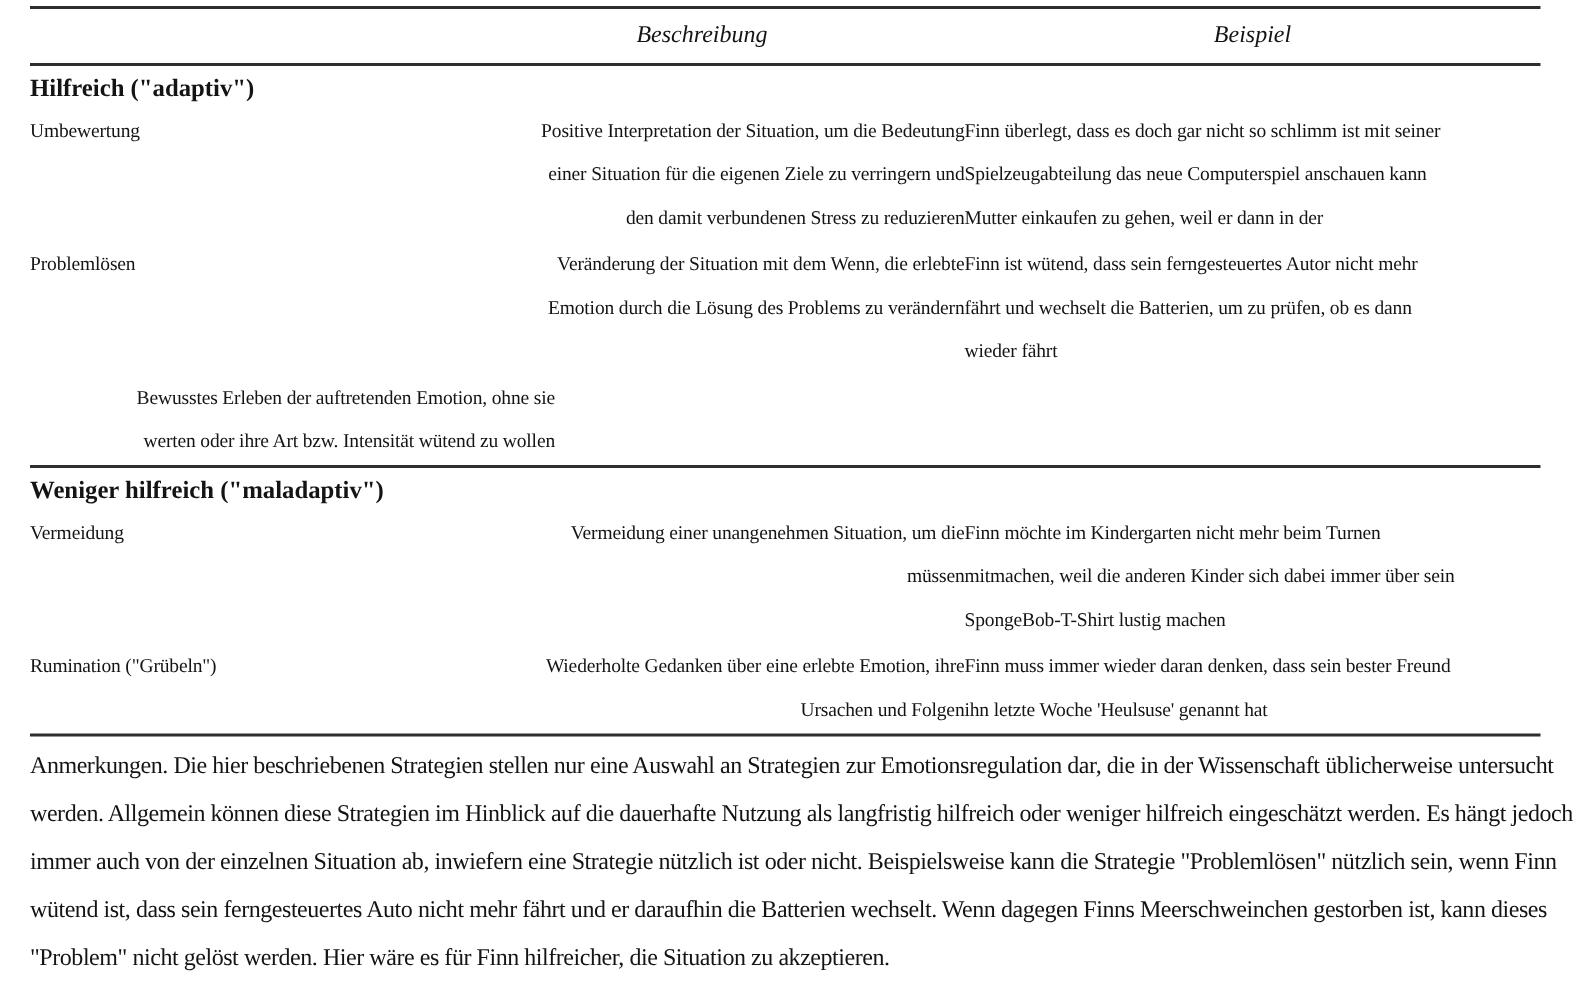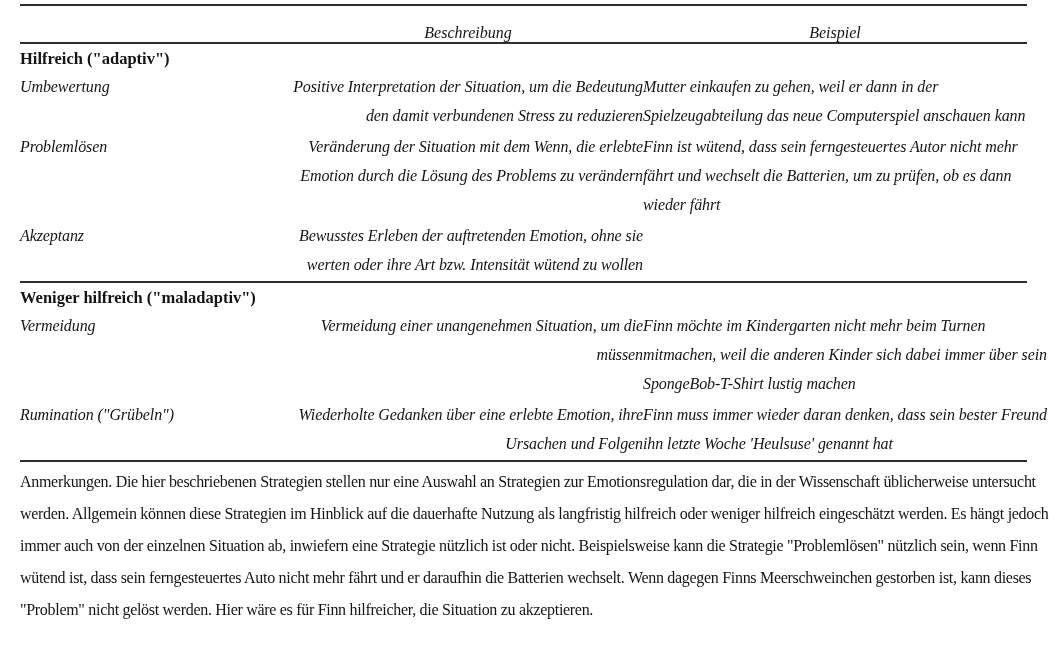--- a/index.html
+++ b/index.html
@@ -4,28 +4,28 @@
 <style>
   html,body{margin:0;padding:0;background:#ffffff;}
   body{width:1060px;height:659px;overflow:hidden;}
   .page{
     box-sizing:border-box;width:1060px;height:659px;
     padding:4px 33px 0 20px;
     font-family:"Liberation Serif","DejaVu Serif",serif;
     color:#141414;
   }
   .rule{height:2px;background:#2e2e2e;}
-  .thead{display:flex;align-items:flex-end;height:36px;font-style:italic;font-size:16px;}
+  .thead{display:flex;align-items:center;height:36px;font-style:italic;font-size:16px;}
   .c1{flex:0 0 273px;width:273px;}
   .c2{flex:0 0 350px;width:350px;text-align:right;}
   .c3{flex:1 1 auto;min-width:0;}
   .thead .c2,.thead .c3{text-align:center;}
   .sec-title{font-weight:bold;font-size:16.5px;line-height:22px;margin-top:4px;}
   .row{display:flex;margin-top:2px;}
-  .cell{font-size:16px;line-height:29px;letter-spacing:-0.1px;font-style:italic;}
+  .cell{font-size:13px;line-height:29px;letter-spacing:-0.1px;}
   .cell .line{white-space:nowrap;}
   .notes{margin-top:4px;font-size:16px;line-height:32px;letter-spacing:-0.3px;}
   .notes .nline{white-space:nowrap;}
   .notes .lbl{}
 </style>
 </head>
 <body>
 
 <div class="page">
 
@@ -38,43 +38,44 @@
   </div>
 
   <div class="rule"></div>
 
   <div class="sec-title">Hilfreich ("adaptiv")</div>
 
   <div class="row">
     <div class="c1 cell">Umbewertung</div>
     <div class="c2 cell">
       <div class="line">Positive Interpretation der Situation, um die Bedeutung</div>
+      <div class="line">einer Situation für die eigenen Ziele zu verringern und</div>
       <div class="line">den damit verbundenen Stress zu reduzieren</div>
     </div>
     <div class="c3 cell">
+      <div class="line">Finn überlegt, dass es doch gar nicht so schlimm ist mit seiner</div>
+      <div class="line">Spielzeugabteilung das neue Computerspiel anschauen kann</div>
       <div class="line">Mutter einkaufen zu gehen, weil er dann in der</div>
-      <div class="line">Spielzeugabteilung das neue Computerspiel anschauen kann</div>
     </div>
   </div>
 
   <div class="row">
     <div class="c1 cell">Problemlösen</div>
     <div class="c2 cell">
       <div class="line">Veränderung der Situation mit dem Wenn, die erlebte</div>
       <div class="line">Emotion durch die Lösung des Problems zu verändern</div>
     </div>
     <div class="c3 cell">
       <div class="line">Finn ist wütend, dass sein ferngesteuertes Autor nicht mehr</div>
       <div class="line">fährt und wechselt die Batterien, um zu prüfen, ob es dann</div>
       <div class="line">wieder fährt</div>
     </div>
   </div>
 
   <div class="row">
-    <div class="c1 cell">Akzeptanz</div>
     <div class="c2 cell">
       <div class="line">Bewusstes Erleben der auftretenden Emotion, ohne sie</div>
       <div class="line">werten oder ihre Art bzw. Intensität wütend zu wollen</div>
     </div>
   </div>
 
   <div class="rule" style="margin-top:2px;"></div>
 
   <div class="sec-title">Weniger hilfreich ("maladaptiv")</div>
 

